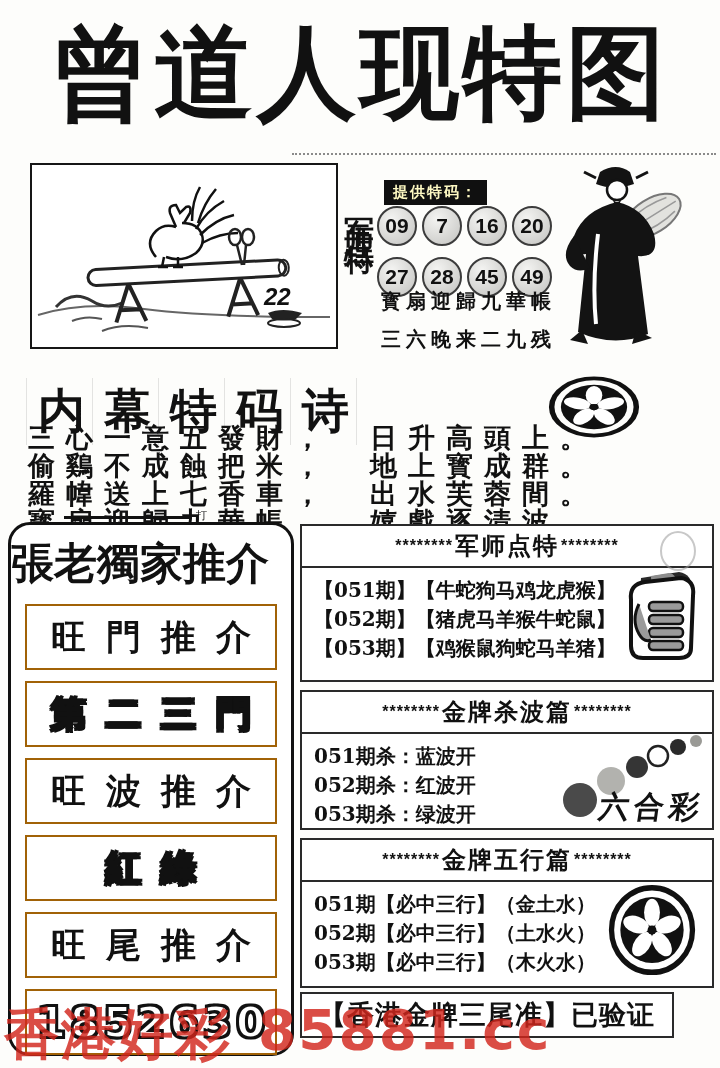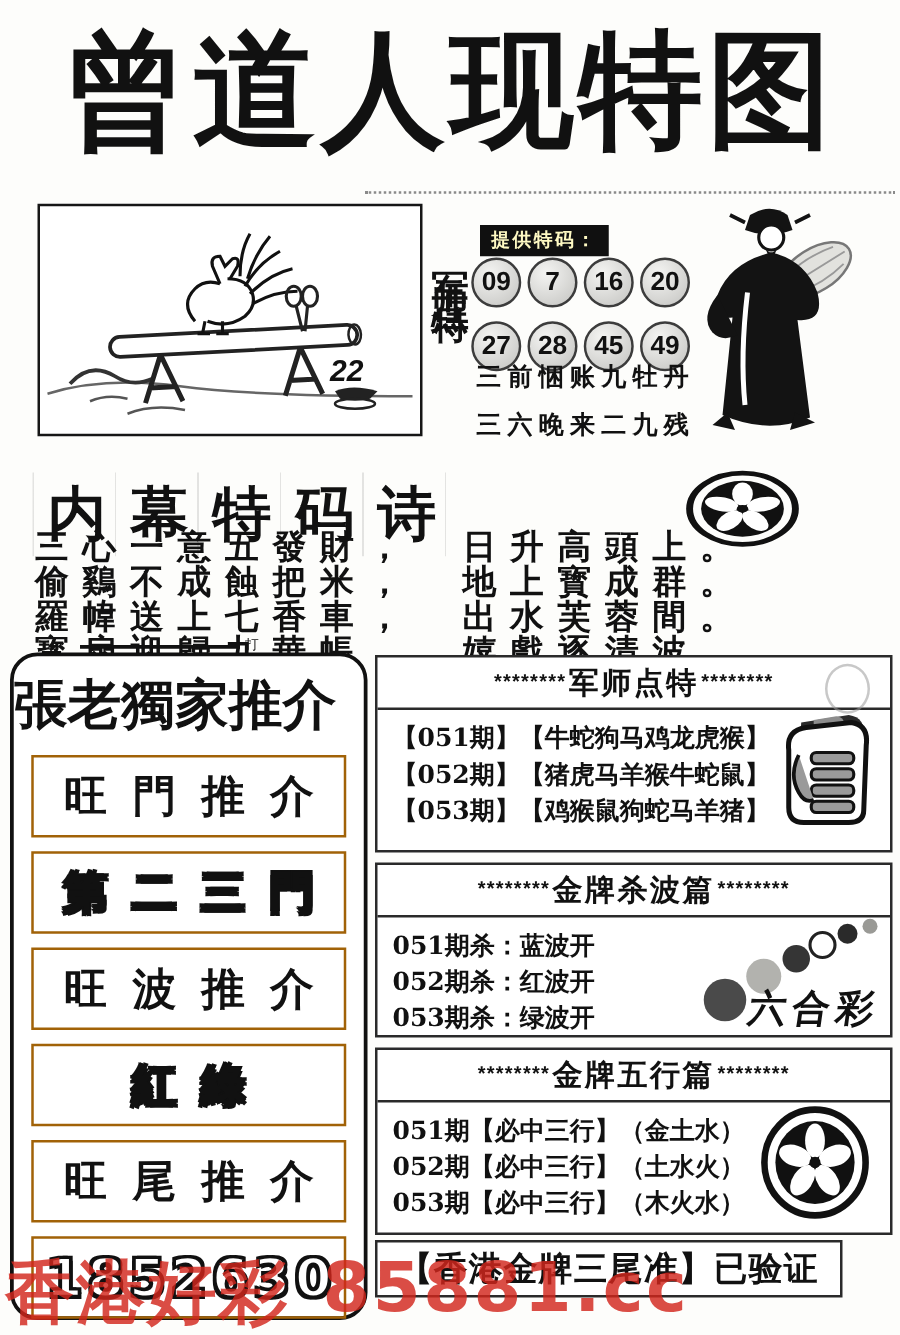--- a/index.html
+++ b/index.html
@@ -129,21 +129,21 @@
 
   <div class="ball" style="left:377px;top:206px">09</div>
   <div class="ball" style="left:422px;top:206px">7</div>
   <div class="ball" style="left:467px;top:206px">16</div>
   <div class="ball" style="left:512px;top:206px">20</div>
   <div class="ball" style="left:377px;top:257px">27</div>
   <div class="ball" style="left:422px;top:257px">28</div>
   <div class="ball" style="left:467px;top:257px">45</div>
   <div class="ball" style="left:512px;top:257px">49</div>
 
-  <div class="hint" style="top:288px">三前悃账九牡丹</div>
+  <div class="hint" style="top:288px">寳扇迎歸九華帳</div>
   <div class="hint" style="top:326px">三六晚来二九残</div>
 
   <svg class="advisor-figure" viewBox="0 0 152 184">
     <path d="M60 8 q16 -10 30 0 l4 12 q-20 7 -38 0 Z" fill="#131313"></path>
     <path d="M56 14 l-12 -6 M96 14 l12 -6" stroke="#131313" stroke-width="3"></path>
     <circle cx="77" cy="26" r="10" fill="#fff" stroke="#131313" stroke-width="2.5"></circle>
     <path d="M72 34 q5 8 10 0 l-5 12 Z" fill="#131313"></path>
     <g transform="rotate(-32 112 52)">
       <ellipse cx="112" cy="52" rx="32" ry="17" fill="#e2e2de" stroke="#777" stroke-width="2"></ellipse>
       <path d="M84 52 h56 M90 44 q22 -5 44 0 M90 60 q22 5 44 0" stroke="#999" stroke-width="1.5" fill="none"></path>

